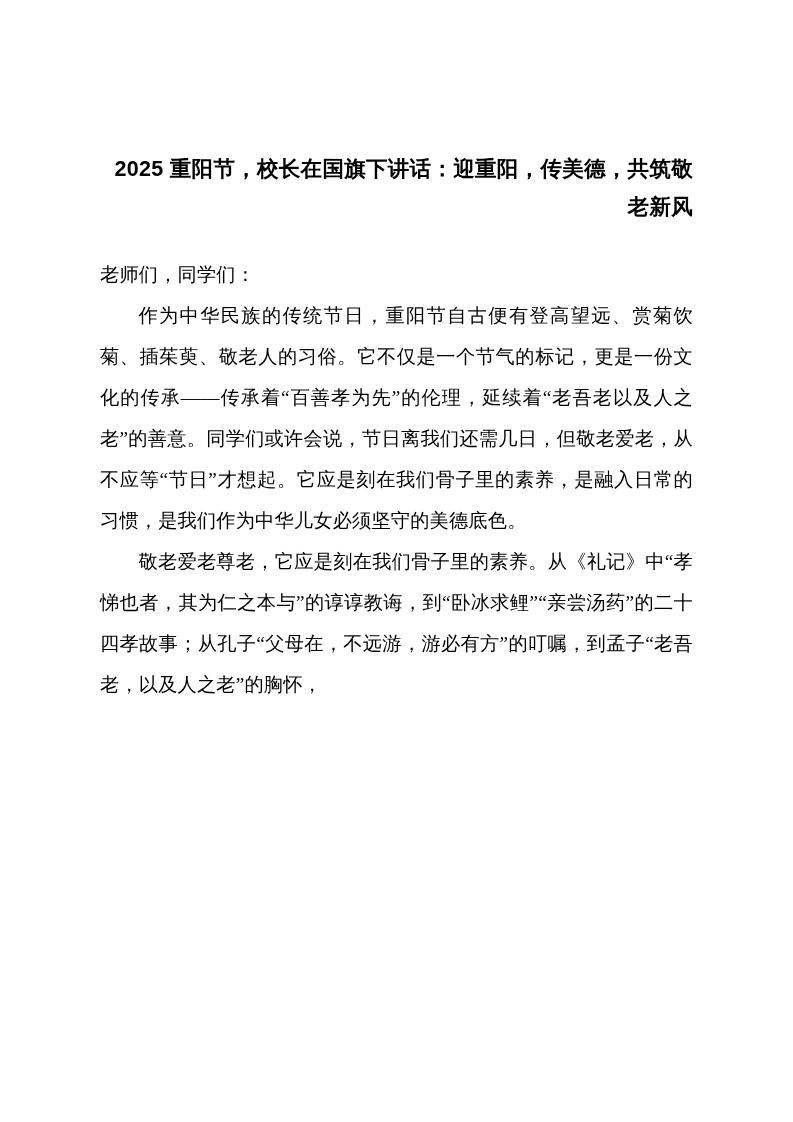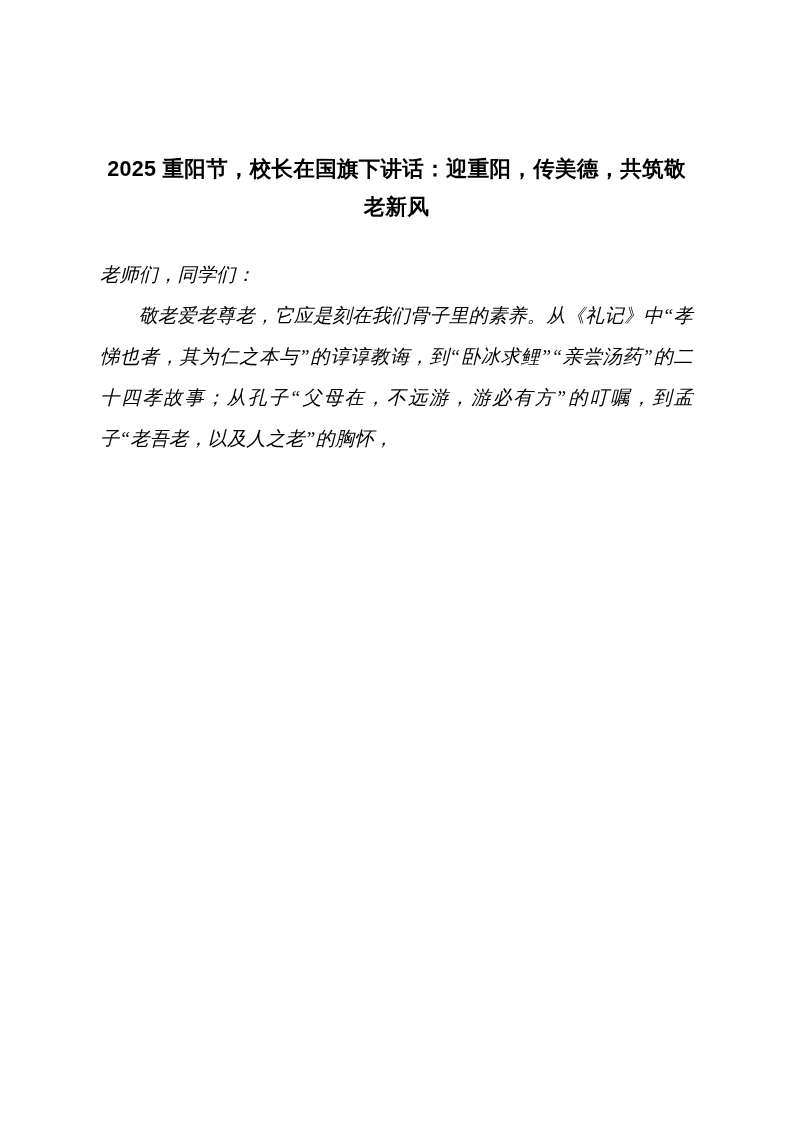--- a/index.html
+++ b/index.html
@@ -19,32 +19,31 @@
     width: 793px;
     height: 1122px;
     box-sizing: border-box;
     padding: 150px 100px 60px 100px;
   }
   .doc-title {
     font-family: "Liberation Sans", sans-serif;
     font-weight: bold;
     font-size: 21.5px;
     line-height: 38px;
-    text-align: center;
+    text-align: right;
     margin: 0 0 28px 0;
     letter-spacing: 0.3px;
   }
   .para {
     font-size: 19.2px;
     line-height: 41px;
     text-align: justify;
     text-justify: inter-ideograph;
     margin: 0;
     letter-spacing: 0.2px;
-    font-style: italic;
   }
   .para + .para {
     margin-top: 0;
   }
   .indent2 {
     text-indent: 2em;
   }
   .indent0 {
     text-indent: 0;
   }
@@ -53,16 +52,17 @@
 <body>
 
 <div class="page">
 
   <h1 class="doc-title">2025 重阳节，校长在国旗下讲话：迎重阳，传美德，共筑敬老新风</h1>
 
   <p class="para indent0">老师们，同学们：</p>
 
 
 
+  <p class="para indent2">作为中华民族的传统节日，重阳节自古便有登高望远、赏菊饮菊、插茱萸、敬老人的习俗。它不仅是一个节气的标记，更是一份文化的传承——传承着“百善孝为先”的伦理，延续着“老吾老以及人之老”的善意。同学们或许会说，节日离我们还需几日，但敬老爱老，从不应等“节日”才想起。它应是刻在我们骨子里的素养，是融入日常的习惯，是我们作为中华儿女必须坚守的美德底色。</p>
 
   <p class="para indent2">敬老爱老尊老，它应是刻在我们骨子里的素养。从《礼记》中“孝悌也者，其为仁之本与”的谆谆教诲，到“卧冰求鲤”“亲尝汤药”的二十四孝故事；从孔子“父母在，不远游，游必有方”的叮嘱，到孟子“老吾老，以及人之老”的胸怀，</p>
 
 </div>
 
 </body></html>

